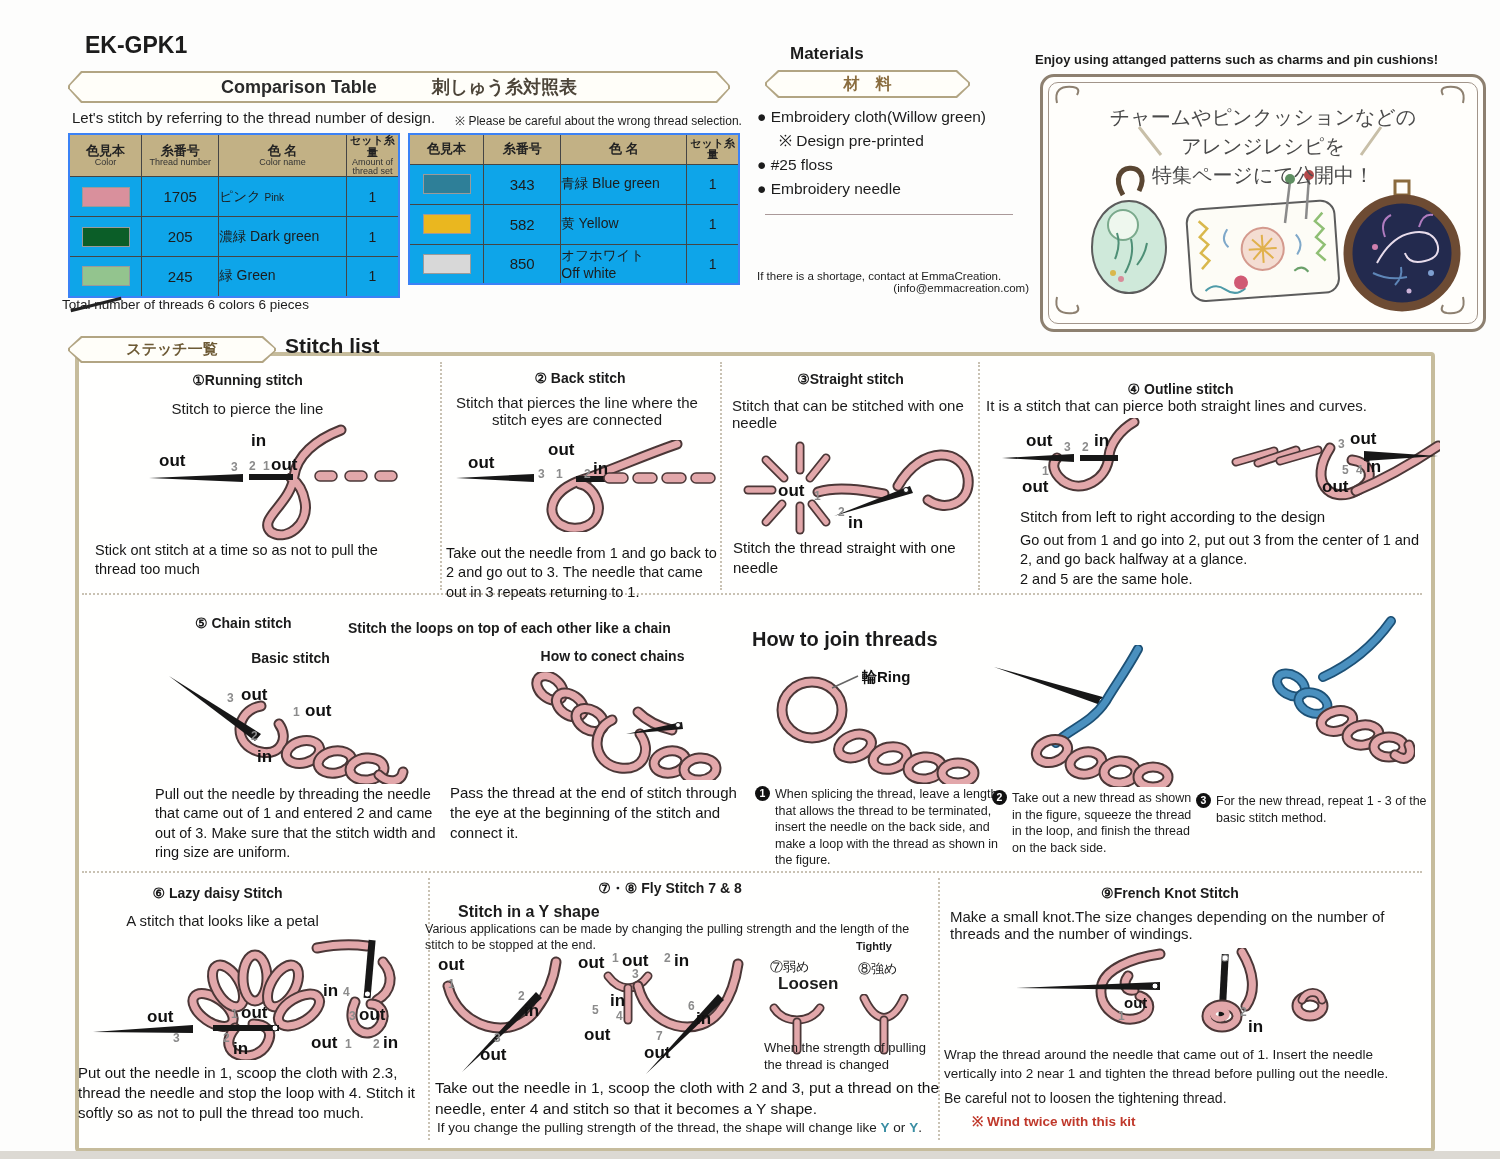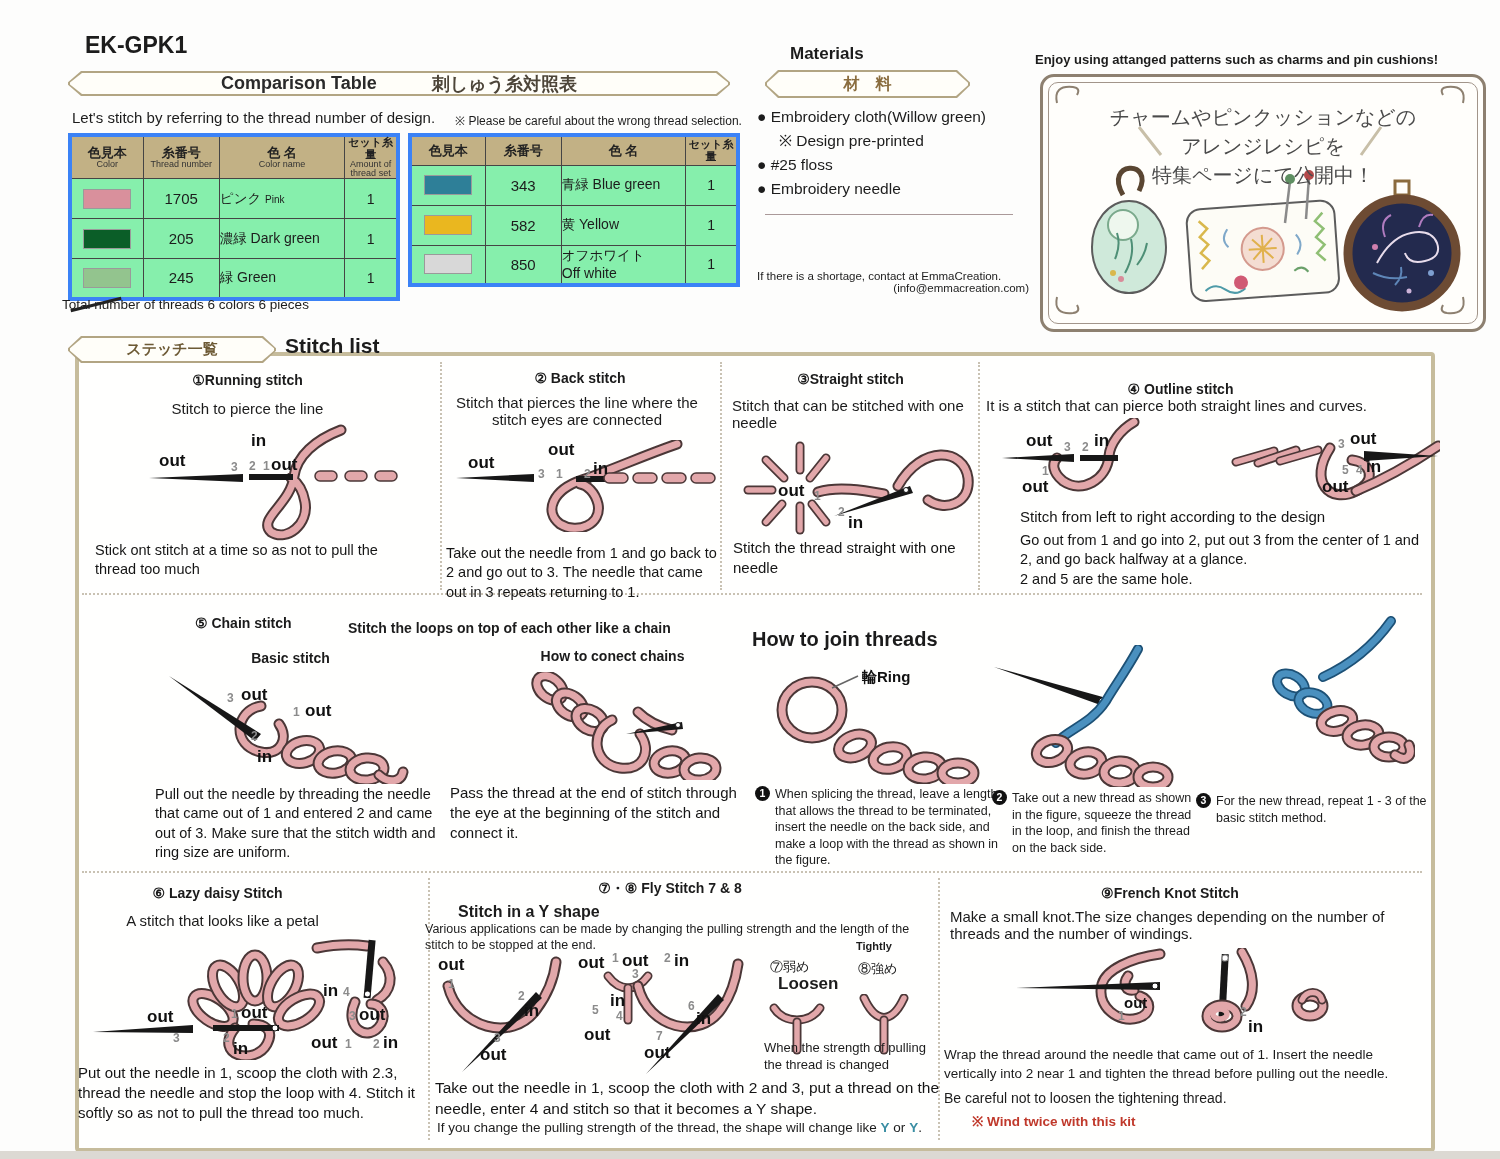--- a/index.html
+++ b/index.html
@@ -10,21 +10,21 @@
   .sub{font-size:15px;color:#1b1b1b;}
   .cap{font-size:14.5px;line-height:1.33;color:#151515;}
   .center{text-align:center;}
   
   .bevel .bv-bg{position:absolute;inset:0;background:#b2a583;
      clip-path:polygon(13px 0,calc(100% - 13px) 0,100% 45%,100% 55%,calc(100% - 13px) 100%,13px 100%,0 55%,0 45%);}
   .bevel .bv-in{position:absolute;inset:2px;background:#fffef9;
      clip-path:polygon(12px 0,calc(100% - 12px) 0,100% 45%,100% 55%,calc(100% - 12px) 100%,12px 100%,0 55%,0 45%);}
   .bevel .bv-tx{position:absolute;inset:0;display:flex;align-items:center;justify-content:center;gap:55px;}
   
-  .ttable{position:absolute;border-collapse:collapse;border:4px solid #3b82f6;background:#86efac;}
+  .ttable{position:absolute;border-collapse:collapse;border:2px solid #3b82f6;background:#0ea5e9;}
   .ttable th,.ttable td{border:1px solid #454545;padding:0;}
   .ttable thead tr{height:30px;background:#c2b185;}
   .ttable tbody tr{height:40px;}
   .th-jp{display:block;font-size:13px;font-weight:bold;line-height:1.05;color:#222;}
   .th-en{display:block;font-size:9px;font-weight:normal;line-height:1;color:#333;}
   .td-num{font-size:15px;text-align:center;}
   .td-name{font-size:13.5px;padding:0 4px;}
   .td-amt{font-size:14px;text-align:center;}
   .swatch{display:block;margin:0 auto;width:46px;height:18px;border:1px solid #9a9a9a;}
   
@@ -51,21 +51,21 @@
   .red{color:#b5495b;font-weight:bold;}
   .small-note{font-size:12.5px;line-height:1.32;}
 </style>
 </head>
 <body>
 
 <div id="page">
 
   <div class="abs" style="left:85px;top:32px;font-size:23px;font-weight:bold;">EK-GPK1</div>
 
-  <div class="abs bevel" style="left:68px;top:71px;width:662px;height:25px;">
+  <div class="abs bevel" style="left:68px;top:71px;width:662px;height:32px;">
     <div class="bv-bg"></div>
     <div class="bv-in"></div>
     <div class="bv-tx">
       <span style="font-size:18px;font-weight:bold;color:#2a2a2a;">Comparison Table</span>
       <span style="font-size:18px;font-weight:bold;color:#4d4539;">刺しゅう糸対照表</span>
     </div>
   </div>
 
   <div class="abs" style="left:72px;top:109px;font-size:15px;font-weight:normal;">Let's stitch by referring to the thread number of design.</div>
   <div class="abs" style="left:455px;top:112px;font-size:12px;">※ Please be careful about the wrong thread selection.</div>

